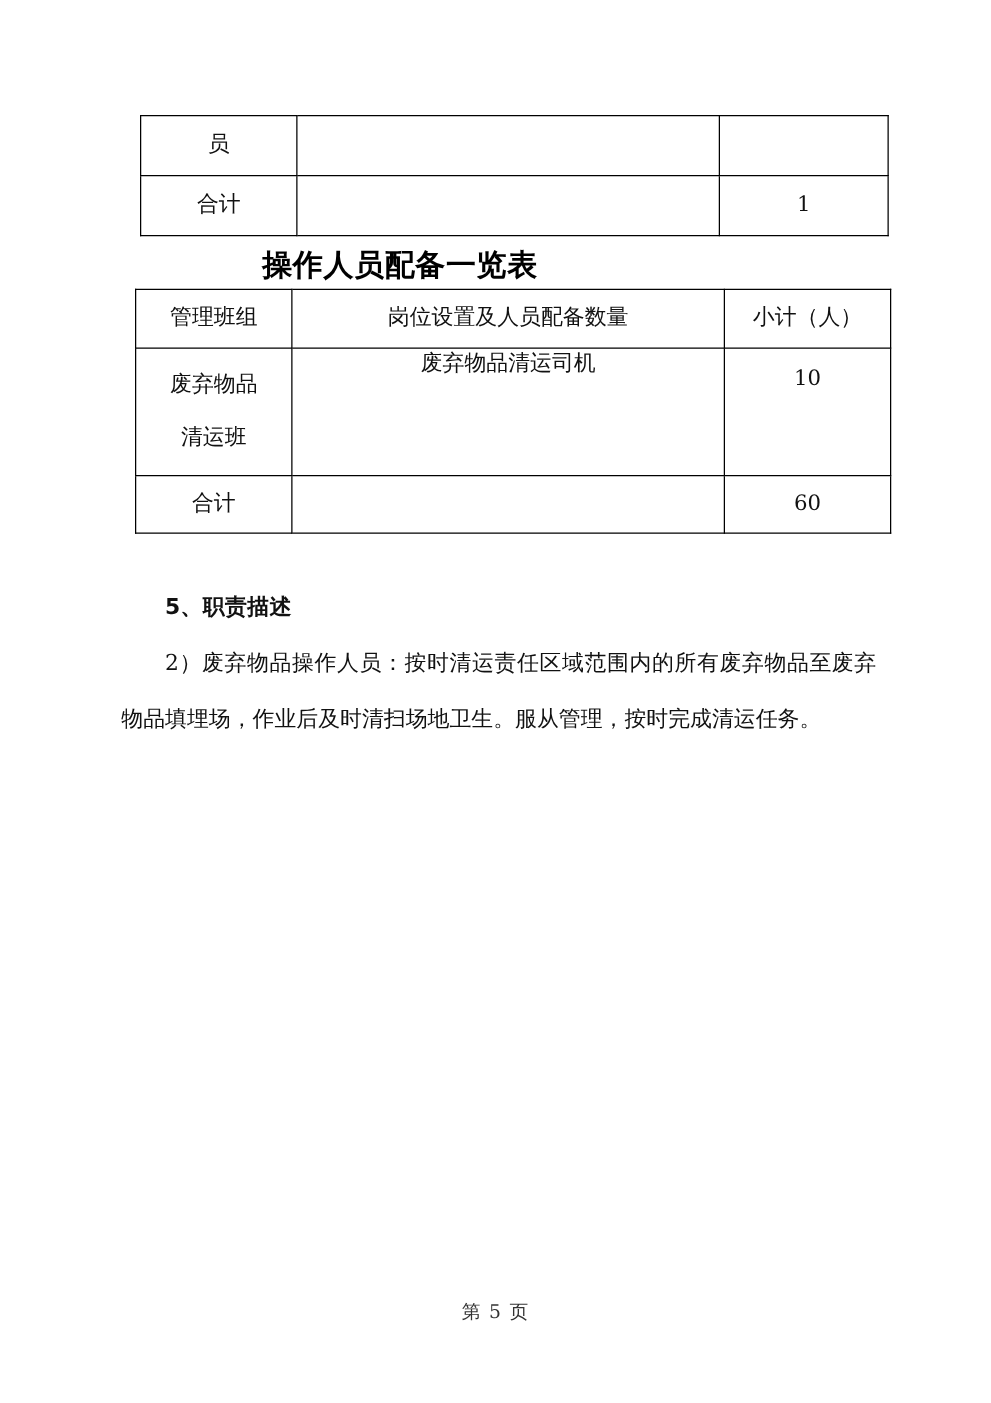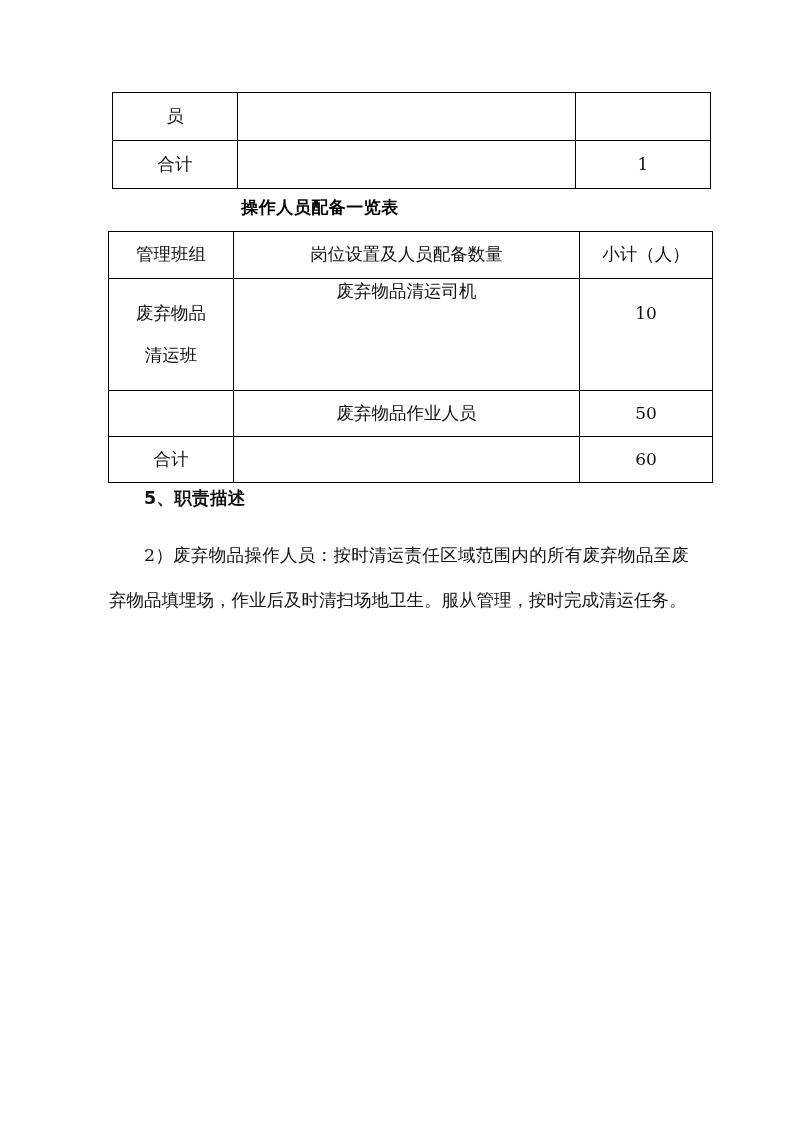--- a/index.html
+++ b/index.html
@@ -55,41 +55,41 @@
     display: block;
     line-height: 2.35;
   }
 
   
   .table-title {
     position: absolute;
     left: 0;
     width: 640px;
     text-align: center;
-    font-size: 17px;
+    font-size: 24px;
     font-weight: bold;
     font-family: "DejaVu Sans", "Liberation Sans", sans-serif;
     letter-spacing: 0.5px;
   }
   #title-staff { top: 196px; }
 
   
   #body-text {
     position: absolute;
     left: 97px;
     top: 464px;
     width: 604px;
   }
   .para {
     font-size: 17.5px;
     line-height: 45px;
     text-align: justify;
     text-justify: inter-ideograph;
     text-indent: 35px;
-    margin: 12px;
+    margin: 0;
     color: #111111;
     font-family: "DejaVu Serif", "Liberation Serif", serif;
   }
   .para.heading {
     font-weight: bold;
     font-family: "DejaVu Sans", "Liberation Sans", sans-serif;
     text-indent: 35px;
     letter-spacing: 0.3px;
   }
   .para.last-line-left { text-align-last: left; }
@@ -135,34 +135,30 @@
         <td style="width:116px;">管理班组</td>
         <td style="width:337px;">岗位设置及人员配备数量</td>
         <td style="width:124px;">小计（人）</td>
       </tr>
       <tr class="crew">
         <td>
           <span class="cell-two-line">废弃物品</span>
           <span class="cell-two-line">清运班</span>
         </td>
         <td style="vertical-align:top;">废弃物品清运司机</td>
-        <td class="num" style="vertical-align:top;padding-top:22px;">10</td>
-      </tr>
-      <tr class="worker">
-        <td></td>
-        <td>废弃物品作业人员</td>
-        <td class="num">50</td>
+        <td class="num" style="vertical-align:top;padding-top:12px;">10</td>
       </tr>
       <tr class="total">
         <td>合计</td>
         <td></td>
         <td class="num">60</td>
       </tr>
     </tbody>
   </table>
 
   <div id="body-text">
     <p class="para heading last-line-left">5、职责描述</p>
     <p class="para">2）废弃物品操作人员：按时清运责任区域范围内的所有废弃物品至废弃物品填埋场，作业后及时清扫场地卫生。服从管理，按时完成清运任务。</p>
   </div>
 
+  <div id="footer">第 5 页</div>
 
 </div>
 
 </body></html>

